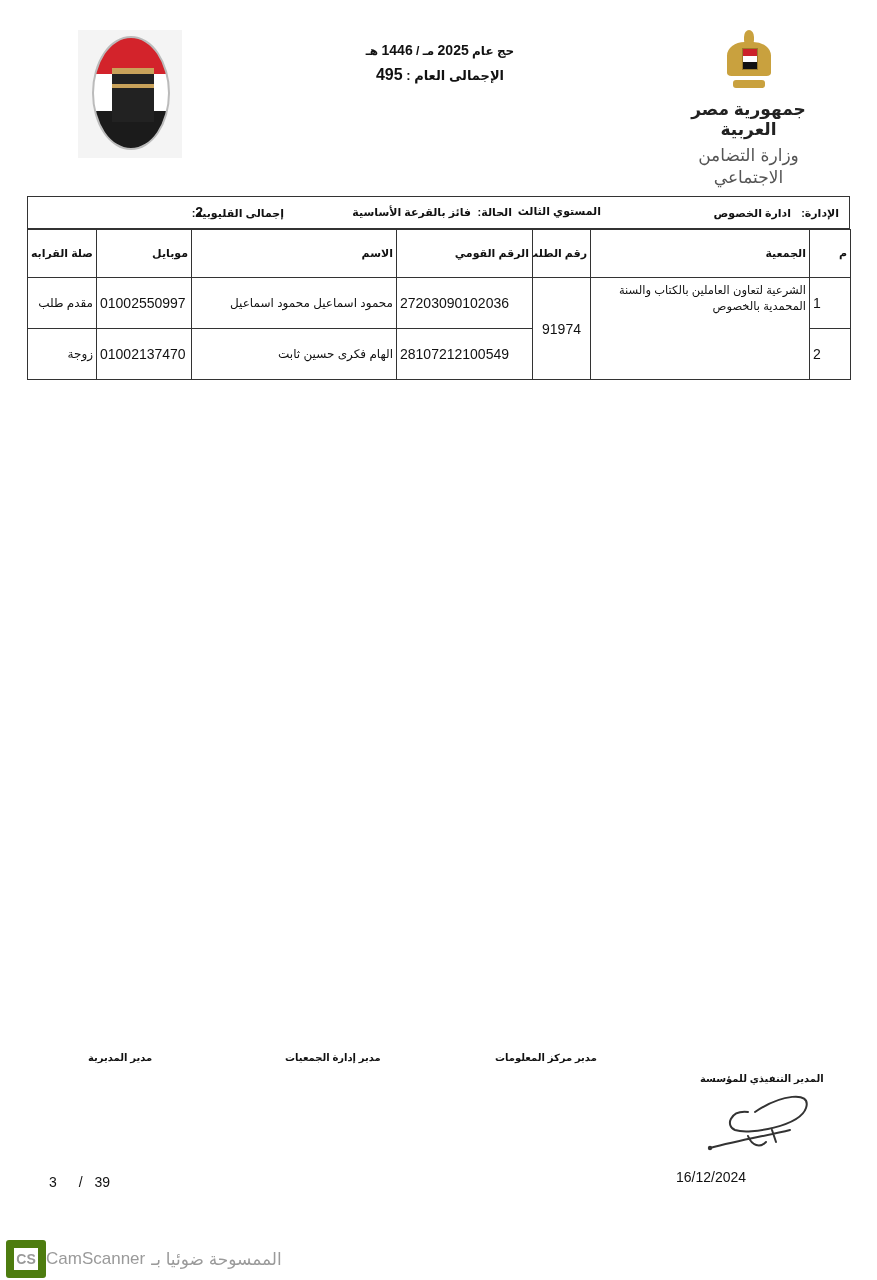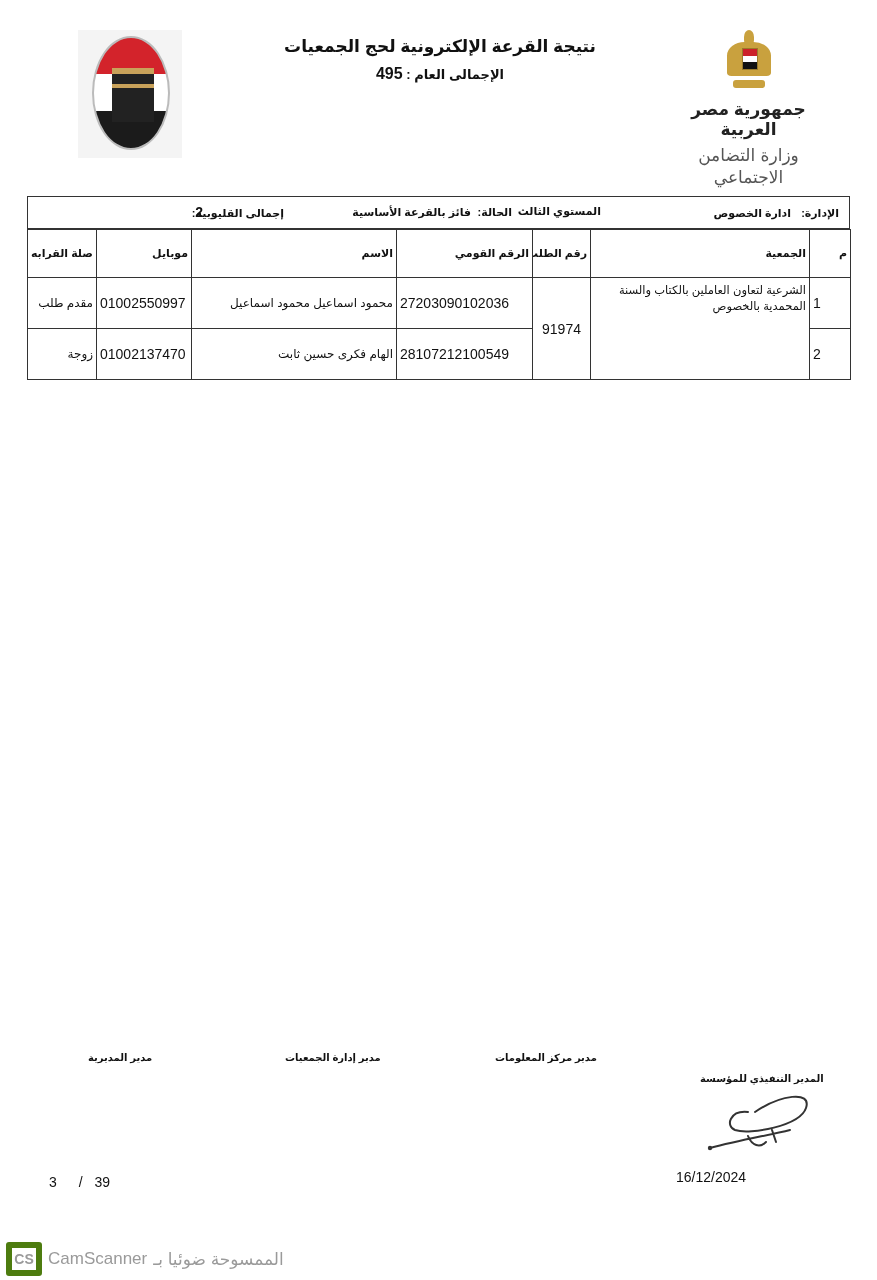--- a/index.html
+++ b/index.html
@@ -40,34 +40,40 @@
   table.grid td, table.grid th { border: 1px solid #333; padding: 17px 3px; height: 21px; box-sizing: border-box; overflow: hidden; white-space: nowrap; }
   table.grid th { font-weight: bold; font-size: 11px; text-align: right; }
   .num { font-size: 14px; text-align: left; }
   .c { text-align: center !important; }
   .assoc { white-space: normal !important; font-size: 11.5px; line-height: 16px; vertical-align: top; padding-top: 4px !important; text-align: right; }
 
   .sig-label { font-size: 10px; font-weight: bold; direction: rtl; white-space: nowrap; }
   .date { font-size: 14px; }
   .pager { font-size: 14px; }
   .watermark { left: 6px; top: 1246px; height: 26px; display: flex; align-items: center; color: #9a9a9a; font-size: 17px; white-space: nowrap; }
-  .cs-badge { width: 24px; height: 22px; border: 6px solid #4d7c0f; border-radius: 3px; font-weight: bold; font-size: 14px; display: flex; align-items: center; justify-content: center; margin-right: 6px; }
+  .cs-badge { width: 24px; height: 22px; border: 8px solid #4d7c0f; border-radius: 3px; font-weight: bold; font-size: 14px; display: flex; align-items: center; justify-content: center; }
 </style>
 </head>
 <body>
 
 <div class="abs logo-left">
   <div class="oval">
     <div class="kaaba"></div>
     <div class="kaaba-band"></div>
   </div>
 </div>
 
 <div class="abs title-block">
-  <div class="title-main">نتيجة القرعة الإلكترونية لحج الجمعيات</div>
+  <div class="title-year">
+    <span>حج عام</span>
+    <span class="big">2025</span>
+    <span>مـ /</span>
+    <span class="big">1446</span>
+    <span>هـ</span>
+  </div>
   <div class="title-total">
     <span>الإجمالى العام :</span>
     <span class="num">495</span>
   </div>
 </div>
 
 <div class="abs logo-right">
   <div class="eagle">
     <div class="wings"></div>
     <div class="head"></div>

